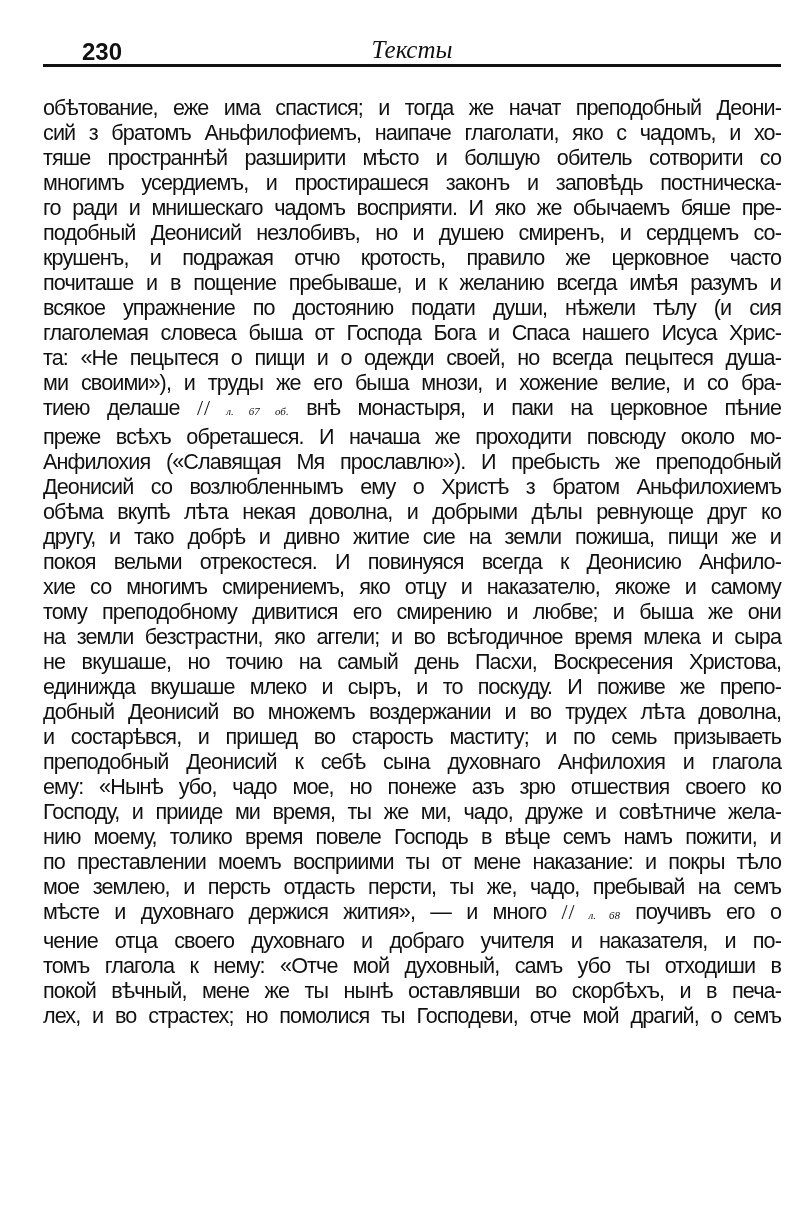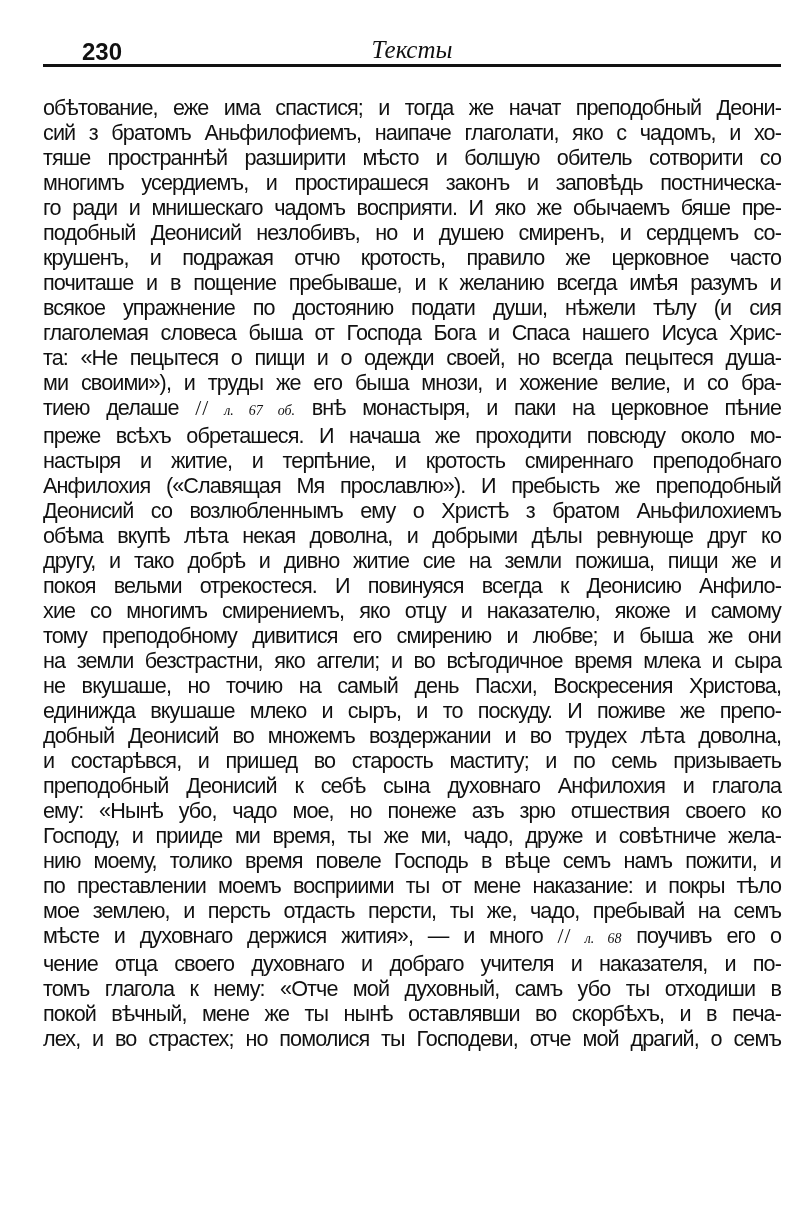--- a/index.html
+++ b/index.html
@@ -5,21 +5,21 @@
   html, body { margin: 0; padding: 0; background: #ffffff; }
   body { width: 809px; height: 1208px; position: relative; overflow: hidden; color: #111; }
   .page { position: absolute; left: 43px; top: 0; width: 738px; }
   .header { position: relative; height: 63px; }
   .page-number { position: absolute; left: 0; top: 38px; font-family: "Liberation Sans", sans-serif; font-weight: bold; font-size: 24px; margin-left: 39px; }
   .running-title { position: absolute; left: 0; right: 0; top: 36px; text-align: center; font-family: "Liberation Serif", serif; font-style: italic; font-size: 25px; }
   .rule { position: absolute; left: 0; right: 0; top: 64px; height: 3px; background: #111; }
   .body-text { position: absolute; top: 95px; left: 0; width: 738px; font-family: "Liberation Sans Narrow", "Liberation Sans", sans-serif; font-size: 21.6px; line-height: 25px; }
   .line { display: block; white-space: nowrap; text-align: justify; text-align-last: justify; letter-spacing: -0.9px; word-spacing: 0px; }
   .line.last { text-align-last: justify; }
-  .marker { font-family: "Liberation Serif", serif; font-style: italic; font-size: 14px; letter-spacing: 0; }
+  .marker { font-family: "Liberation Serif", serif; font-style: italic; font-size: 11px; letter-spacing: 0; }
   .slash { font-family: "Liberation Serif", serif; letter-spacing: 1px; }
 </style>
 </head>
 <body>
 
 <div class="page">
   <div class="header">
     <span class="page-number">230</span>
     <span class="running-title">Тексты</span>
     <div class="rule"></div>
@@ -32,21 +32,20 @@
       <span class="line">го ради и мнишескаго чадомъ восприяти. И яко же обычаемъ бяше пре-</span>
       <span class="line">подобный Деонисий незлобивъ, но и душею смиренъ, и сердцемъ со-</span>
       <span class="line">крушенъ, и подражая отчю кротость, правило же церковное часто</span>
       <span class="line">почиташе и в пощение пребываше, и к желанию всегда имѣя разумъ и</span>
       <span class="line">всякое упражнение по достоянию подати души, нѣжели тѣлу (и сия</span>
       <span class="line">глаголемая словеса быша от Господа Бога и Спаса нашего Исуса Хрис-</span>
       <span class="line">та: «Не пецытеся о пищи и о одежди своей, но всегда пецытеся душа-</span>
       <span class="line">ми своими»), и труды же его быша мнози, и хожение велие, и со бра-</span>
       <span class="line"><span>тиею делаше </span><span class="slash">//</span><span class="marker"> л. 67 об.</span><span> внѣ монастыря, и паки на церковное пѣние</span></span>
       <span class="line">преже всѣхъ обреташеся. И начаша же проходити повсюду около мо-</span>
-      <span class="line">настыря и житие, и терпѣние, и кротость смиреннаго преподобнаго</span>
       <span class="line">Анфилохия («Славящая Мя прославлю»). И пребысть же преподобный</span>
       <span class="line">Деонисий со возлюбленнымъ ему о Христѣ з братом Аньфилохиемъ</span>
       <span class="line">обѣма вкупѣ лѣта некая доволна, и добрыми дѣлы ревнующе друг ко</span>
       <span class="line">другу, и тако добрѣ и дивно житие сие на земли пожиша, пищи же и</span>
       <span class="line">покоя вельми отрекостеся. И повинуяся всегда к Деонисию Анфило-</span>
       <span class="line">хие со многимъ смирениемъ, яко отцу и наказателю, якоже и самому</span>
       <span class="line">тому преподобному дивитися его смирению и любве; и быша же они</span>
       <span class="line">на земли безстрастни, яко аггели; и во всѣгодичное время млека и сыра</span>
       <span class="line">не вкушаше, но точию на самый день Пасхи, Воскресения Христова,</span>
       <span class="line">единижда вкушаше млеко и сыръ, и то поскуду. И поживе же препо-</span>

